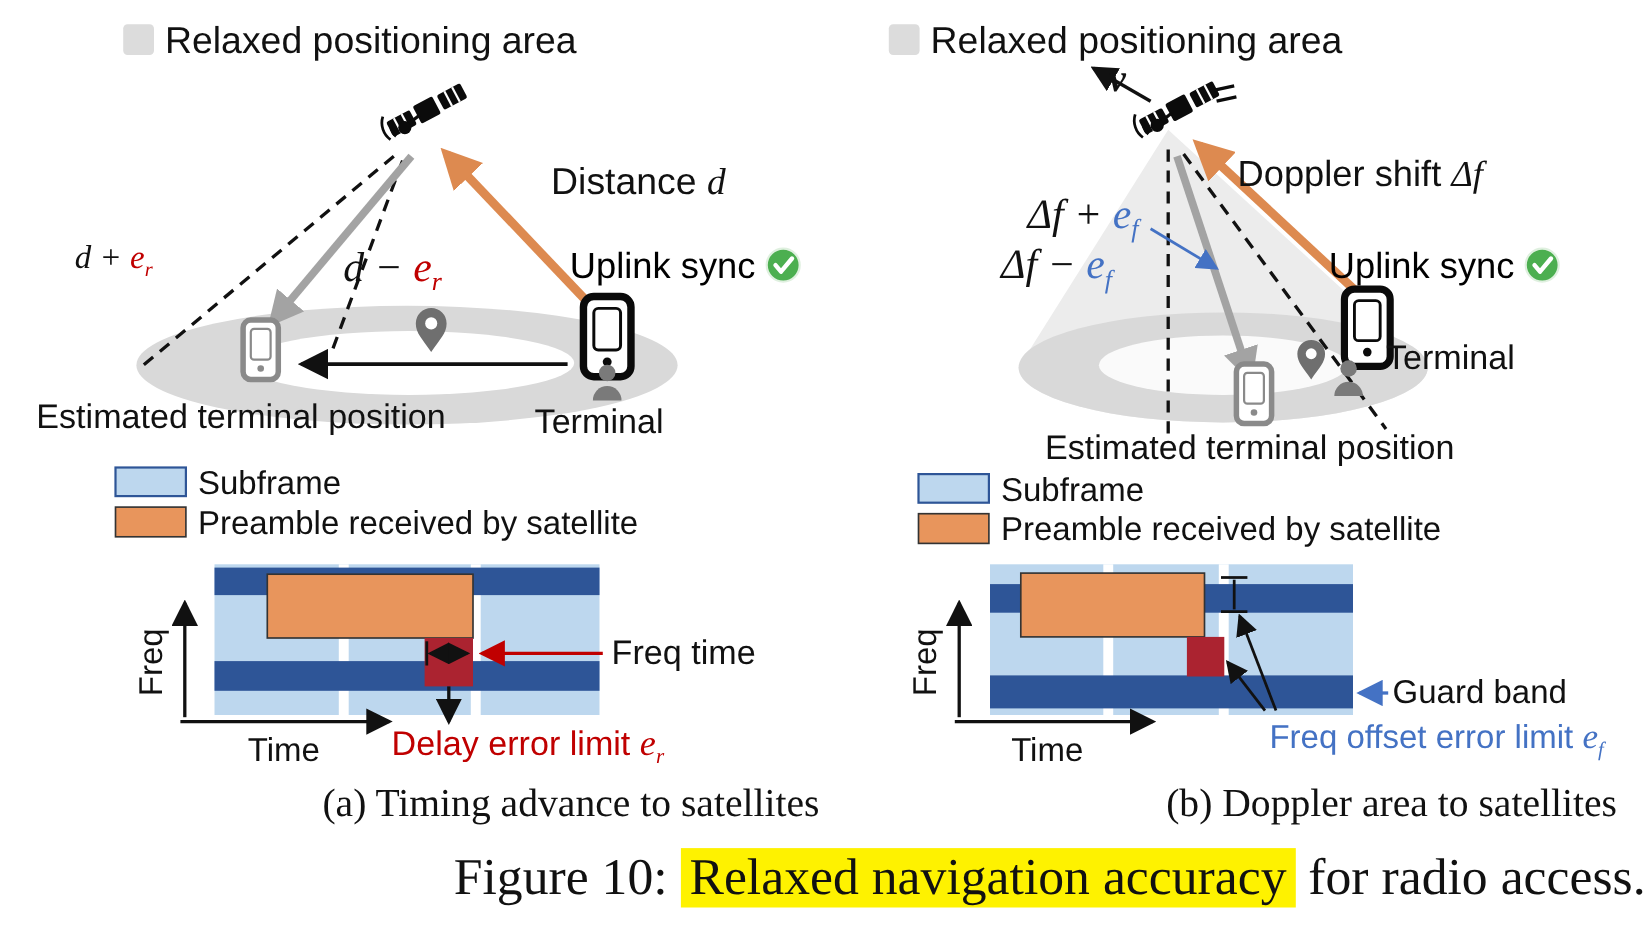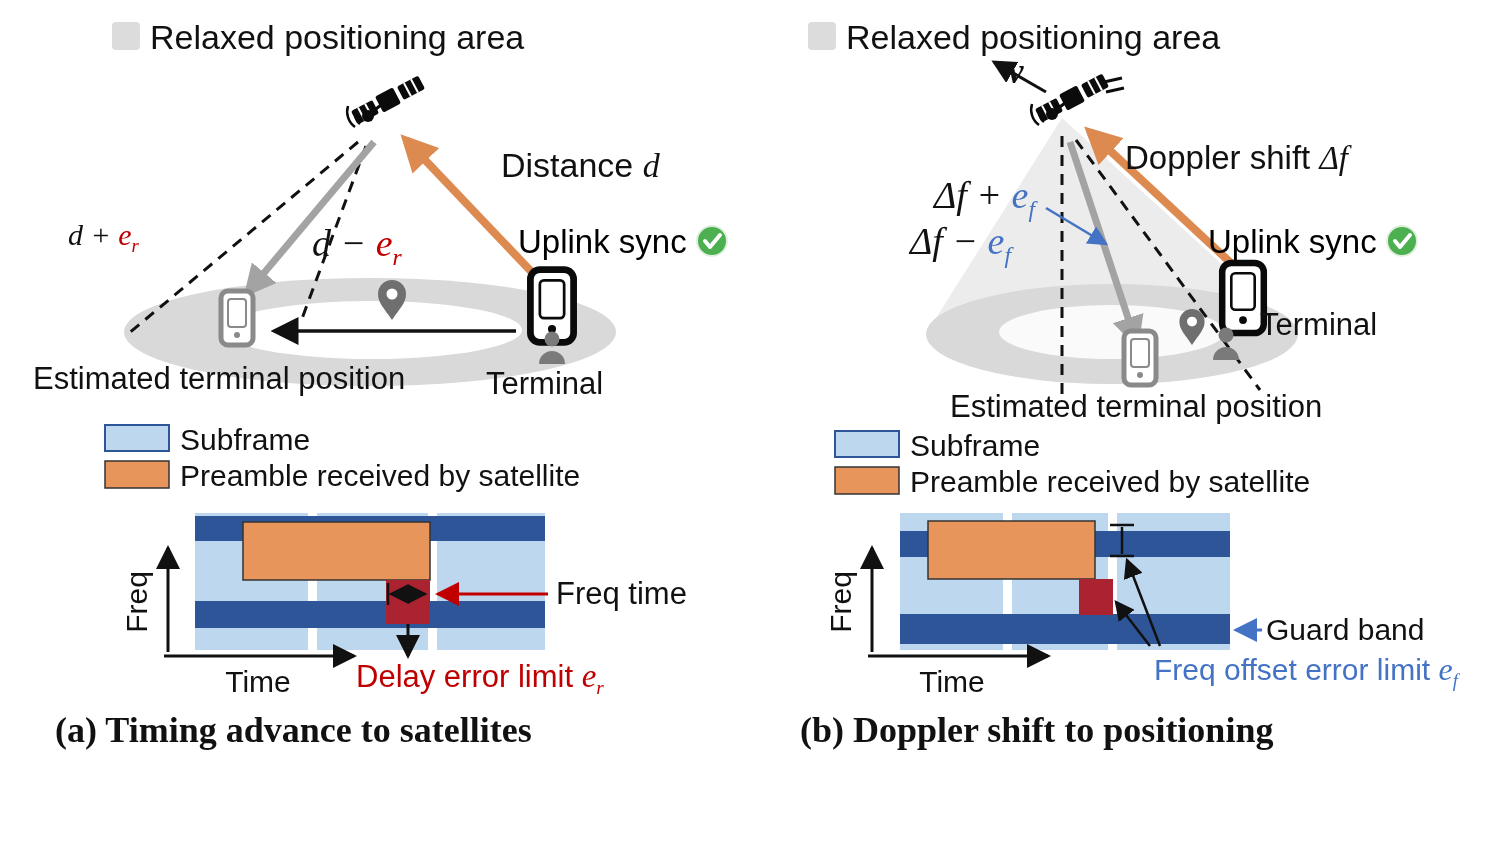--- a/index.html
+++ b/index.html
@@ -6,21 +6,21 @@
   .canvas{position:relative;width:1496px;height:856px;background:#fff;overflow:hidden;
           font-family:"Liberation Sans",sans-serif;color:#111;}
   svg.art{position:absolute;left:0;top:0;z-index:0;}
   .t{position:absolute;z-index:2;white-space:nowrap;line-height:1.12;color:#111;
      font-family:"Liberation Sans",sans-serif;}
   .math{font-family:"Liberation Serif",serif;font-style:italic;}
   .red{color:#C00000;}
   .blue{color:#4472C4;}
   .navy{color:#000000;}
   sub{font-size:0.62em;}
-  .caption{font-family:"Liberation Serif",serif;font-weight:bold;text-align:left;}
+  .caption{font-family:"Liberation Serif",serif;font-weight:normal;text-align:right;}
   .hl{background:#FEF200;padding:1px 8px;}
   .axis-label{font:30px "Liberation Sans",sans-serif;fill:#111;}
 </style>
 </head>
 <body>
 
 <div class="canvas">
 
 <svg class="art" width="1496" height="856" viewBox="0 0 1496 856">
   <defs>
@@ -207,17 +207,20 @@
   <div class="t" style="left:950px;top:390px;font-size:31px;"><span>Estimated terminal position</span></div>
 
   <div class="t" style="left:910px;top:429px;font-size:30px;"><span>Subframe</span></div>
 
   <div class="t" style="left:910px;top:465px;font-size:30px;"><span>Preamble received by satellite</span></div>
 
   <div class="t" style="left:1266px;top:613px;font-size:30px;"><span>Guard band</span></div>
 
   <div class="t blue" style="left:1130px;top:652px;font-size:30px;margin-left:24px;"><span>Freq offset error limit </span><span class="math" style="font-size:32px;">e</span><sub class="math">f</sub></div>
 
-  <div class="t caption" style="left:800px;top:710px;width:670px;font-size:36px;"><span>(b) Doppler shift to positioning</span></div>
-</div>
-
+  <div class="t caption" style="left:800px;top:710px;width:670px;font-size:36px;"><span>(b) Doppler area to satellites</span></div>
+</div>
+
+<div class="t caption" style="left:0;top:772px;width:1496px;font-size:47px;">
+  <span>Figure 10: </span><span class="hl">Relaxed navigation accuracy</span><span> for radio access.</span>
+</div>
 
 </div>
 
 </body></html>

